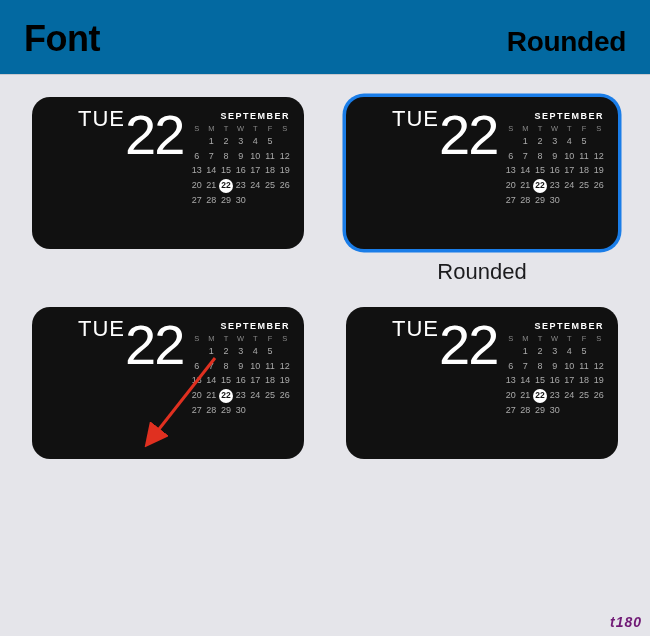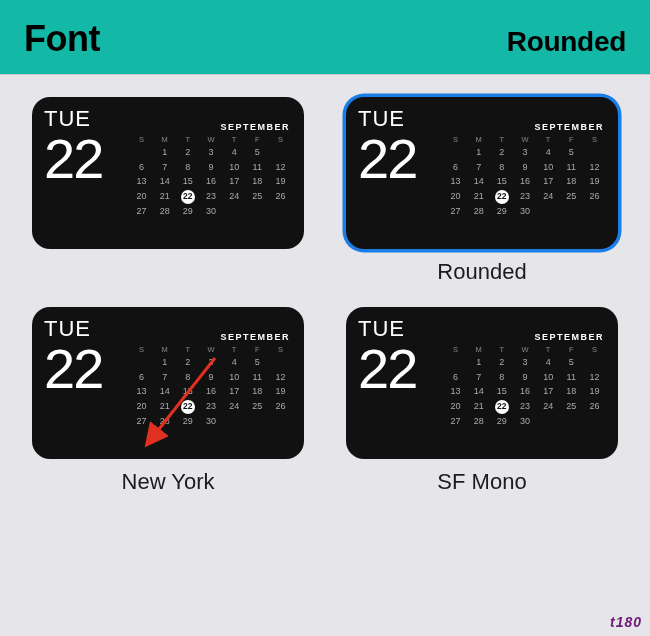--- a/index.html
+++ b/index.html
@@ -7,21 +7,21 @@
     body {
       width: 650px;
       height: 636px;
       background: #e5e5ea;
       font-family: -apple-system, BlinkMacSystemFont, 'San Francisco', 'Helvetica Neue', sans-serif;
       overflow: hidden;
       position: relative;
     }
 
     .header {
-      background: #14b8a6;
+      background: #0369a1;
       padding: 18px 24px 14px 24px;
       display: flex;
       justify-content: space-between;
       align-items: baseline;
       border-bottom: 1px solid #c8c8ce;
     }
 
     .header-font {
       font-size: 36px;
       font-weight: 800;
@@ -62,24 +62,24 @@
       position: relative;
       overflow: hidden;
     }
 
     .widget.selected {
       box-shadow: 0 0 0 3.5px #1a7de8;
     }
 
     .widget-left {
       display: flex;
-      flex-direction: column;
       justify-content: flex-start;
       padding-bottom: 4px;
       min-width: 80px;
+      margin-left: 34px;
     }
 
     .widget-day {
       font-size: 22px;
       font-weight: 300;
       color: #fff;
       letter-spacing: 1px;
       line-height: 1.1;
     }
 
@@ -99,21 +99,21 @@
     }
 
     .cal-month {
       font-size: 9px;
       font-weight: 600;
       color: #fff;
       letter-spacing: 1.5px;
       text-align: right;
       padding-right: 2px;
       margin-bottom: 2px;
-      margin-top: 15px;
+      margin-top: 4px;
     }
 
     .cal-grid {
       display: grid;
       grid-template-columns: repeat(7, 1fr);
       gap: 1px 0;
     }
 
     .cal-cell {
       font-size: 9px;
@@ -332,21 +332,20 @@
             <div class="cal-cell">27</div>
             <div class="cal-cell">28</div>
             <div class="cal-cell">29</div>
             <div class="cal-cell">30</div>
             <div class="cal-cell"></div>
             <div class="cal-cell"></div>
             <div class="cal-cell"></div>
           </div>
         </div>
       </div>
-      <div class="cell-label">New York</div>
     </div>
     <div class="cell">
       <div class="widget">
         <div class="widget-left">
           <div class="widget-day">TUE</div>
           <div class="widget-date-num">22</div>
         </div>
         <div class="widget-right">
           <div class="cal-month">SEPTEMBER</div>
           <div class="cal-grid">
@@ -388,21 +387,20 @@
             <div class="cal-cell">27</div>
             <div class="cal-cell">28</div>
             <div class="cal-cell">29</div>
             <div class="cal-cell">30</div>
             <div class="cal-cell"></div>
             <div class="cal-cell"></div>
             <div class="cal-cell"></div>
           </div>
         </div>
       </div>
-      <div class="cell-label">SF Mono</div>
     </div>
   </div>
 
 <svg class="arrow-overlay" viewBox="0 0 650 636" xmlns="http://www.w3.org/2000/svg">
   <defs>
     <marker id="arrowhead" markerWidth="8" markerHeight="8" refX="4" refY="4" orient="auto">
       <path d="M0,0 L8,4 L0,8 Z" fill="#e03020"></path>
     </marker>
   </defs>
   <line x1="215" y1="358" x2="152" y2="438" stroke="#e03020" stroke-width="3" marker-end="url(#arrowhead)"></line>

